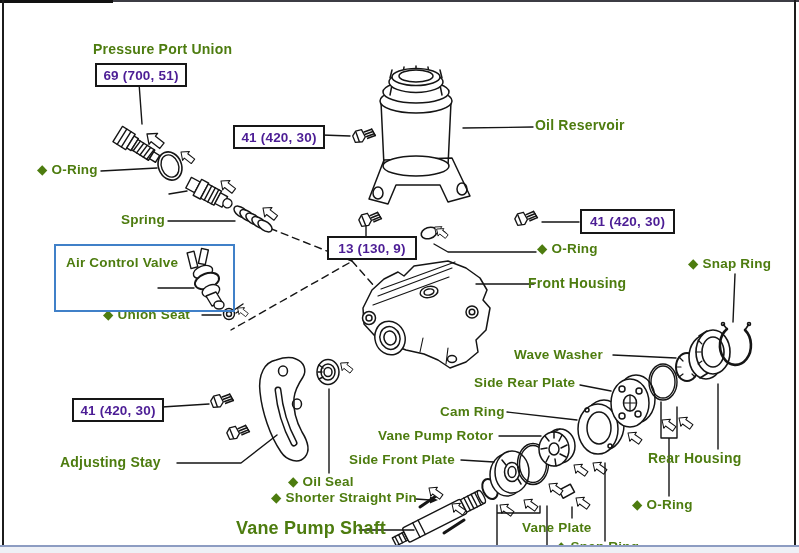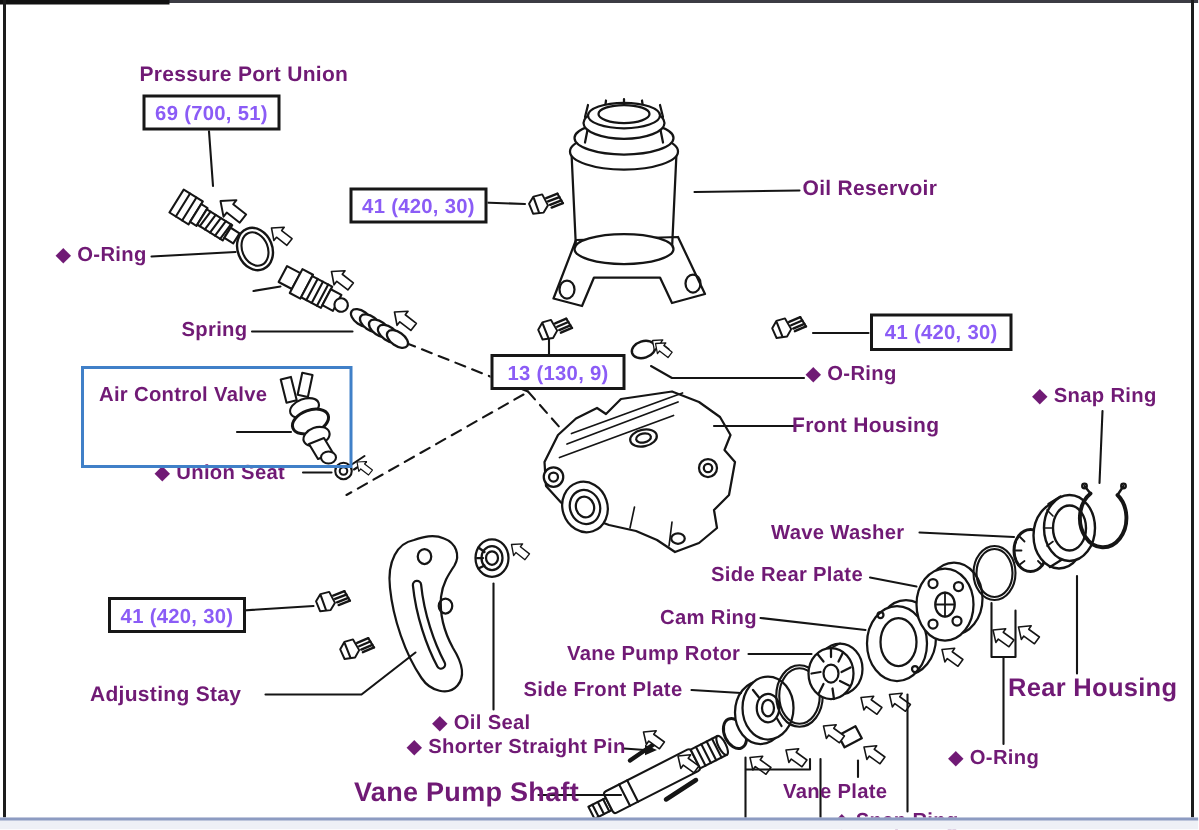--- a/index.html
+++ b/index.html
@@ -1,21 +1,21 @@
 <!DOCTYPE html>
 <html><head>
 <meta charset="utf-8">
 <style>
   html,body{margin:0;padding:0;background:#fff;}
   #stage{position:relative;width:799px;height:553px;background:#fff;overflow:hidden;
          font-family:"Liberation Sans","DejaVu Sans",sans-serif;}
-  .lbl{position:absolute;white-space:nowrap;font-weight:700;font-size:13.5px;color:#701a75;
+  .lbl{position:absolute;white-space:nowrap;font-weight:700;font-size:13.5px;color:#4d7c0f;
        letter-spacing:.2px;line-height:15px;}
   .tbox{position:absolute;display:flex;align-items:center;justify-content:center;
-        border:2px solid #171717;background:#fff;font-weight:700;font-size:13.5px;color:#8b5cf6;
+        border:2px solid #171717;background:#fff;font-weight:700;font-size:13.5px;color:#4c1d95;
         letter-spacing:.2px;}
   #art{position:absolute;left:0;top:0;}
   #hl-box{position:absolute;left:54px;top:244px;width:177px;height:64px;
           border:2px solid #4080c8;background:transparent;}
   .frame{position:absolute;background:#1c1c1c;}
   #frame-top{left:0;top:0;width:799px;height:2px;background:#3c3c44;}
   #frame-top-dark{left:0;top:0;width:113px;height:3px;background:#111;}
   #frame-left{left:2px;top:0;width:2px;height:545px;}
   #frame-right{left:794px;top:0;width:2px;height:545px;}
   #bottom-bar{position:absolute;left:0;top:545px;width:799px;height:8px;
@@ -326,21 +326,21 @@
   <div class="lbl" style="left:378px;top:428px">Vane Pump Rotor</div>
   <div class="lbl" style="left:349px;top:452px">Side Front Plate</div>
 
   <div class="tbox" style="left:72px;top:398px;width:88px;height:20px">41 (420, 30)</div>
   <div class="lbl" style="left:60px;top:455px;font-size:14px">Adjusting Stay</div>
   <div class="lbl" style="left:288px;top:474px">◆ Oil Seal</div>
   <div class="lbl" style="left:271px;top:490px">◆ Shorter Straight Pin</div>
   <div class="lbl" style="left:236px;top:521px;font-size:18px">Vane Pump Shaft</div>
 
   <div class="lbl" style="left:522px;top:520px">Vane Plate</div>
-  <div class="lbl" style="left:672px;top:451px;font-size:17px">Rear Housing</div>
+  <div class="lbl" style="left:648px;top:451px;font-size:14px">Rear Housing</div>
   <div class="lbl" style="left:632px;top:497px">◆ O-Ring</div>
   <div class="lbl" style="left:556px;top:539px">◆ Snap Ring</div>
 
   <div id="hl-box"></div>
 
   <div class="frame" id="frame-top"></div>
   <div class="frame" id="frame-top-dark"></div>
   <div class="frame" id="frame-left"></div>
   <div class="frame" id="frame-right"></div>
 

